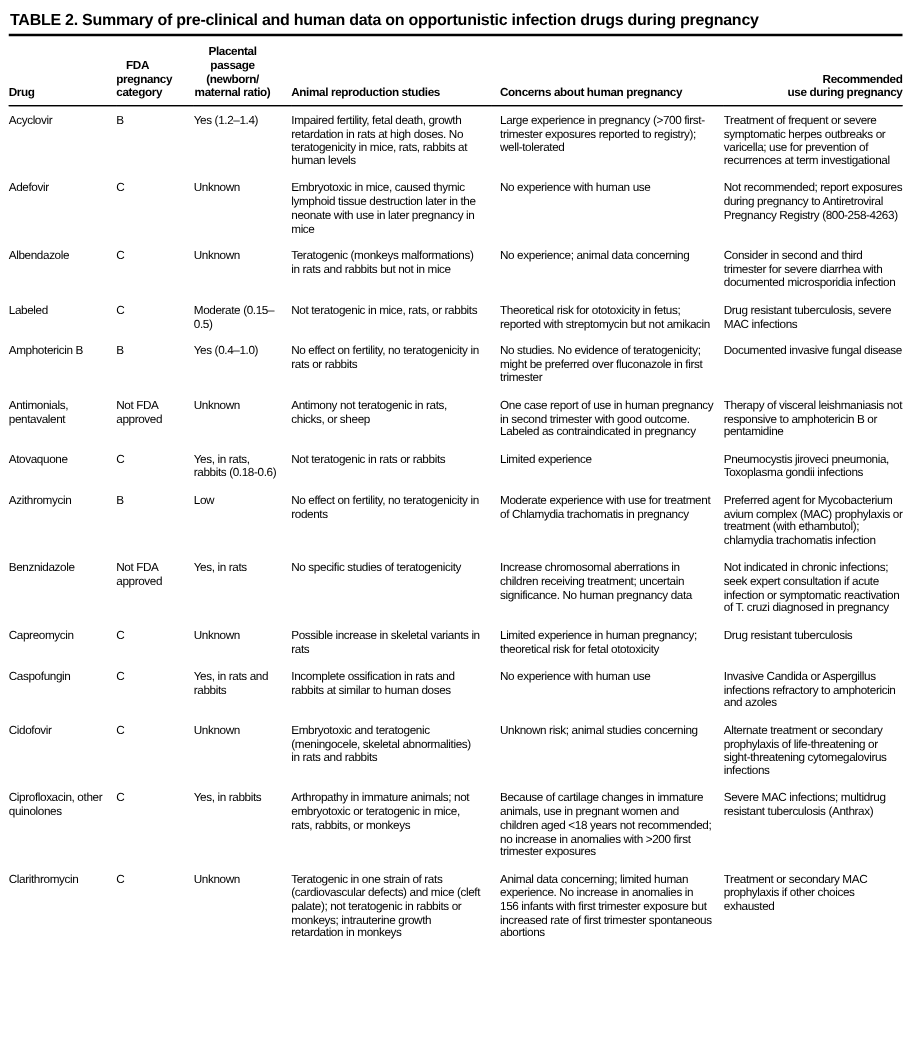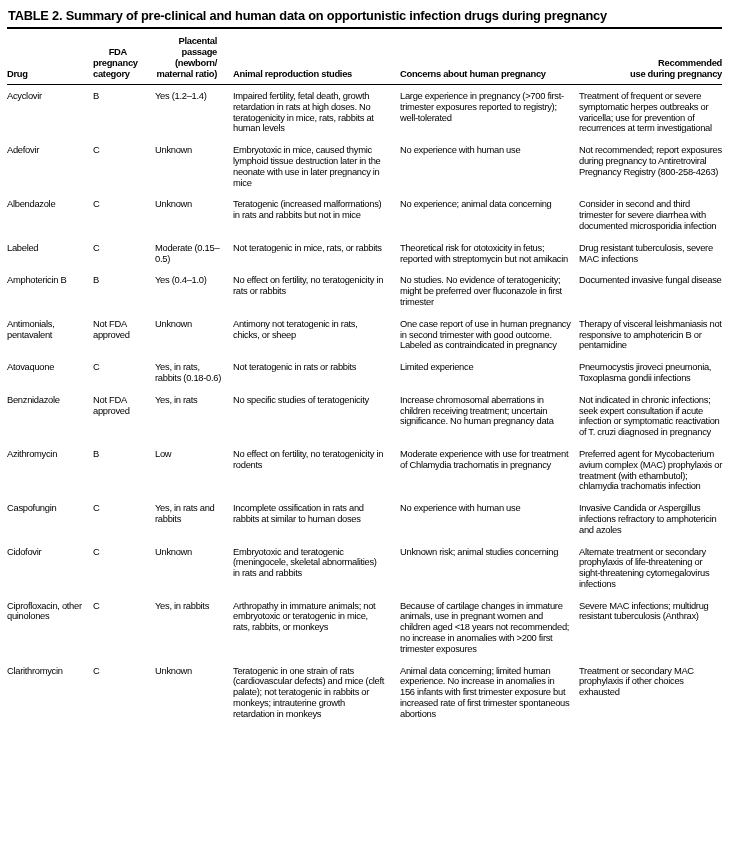--- a/index.html
+++ b/index.html
@@ -35,22 +35,22 @@
   thead th {
     font-weight: bold;
     font-size: 9.4px;
     line-height: 11px;
     vertical-align: bottom;
     white-space: pre-line;
     text-align: left;
     padding: 6px 8px 5px 0;
     border-bottom: 1.5px solid #000;
   }
-  th.h-fda { text-align: right; padding-right: 28px; }
-  th.h-placental { text-align: right; padding-right: 16px; }
+  th.h-fda { text-align: center; padding-right: 28px; }
+  th.h-placental { text-align: center; padding-right: 16px; }
   th.h-concerns { padding-left: 7px; }
   th.h-recommended { text-align: right; padding-right: 0; }
   tbody td {
     font-size: 9.4px;
     line-height: 10.8px;
     vertical-align: top;
     text-align: left;
     padding: 0 8px 11px 0;
   }
   tbody td.col-concerns { padding-left: 7px; }
@@ -103,21 +103,21 @@
           <td class="col-fda">C</td>
           <td class="col-placental">Unknown</td>
           <td class="col-animal">Embryotoxic in mice, caused thymic lymphoid tissue destruction later in the neonate with use in later pregnancy in mice</td>
           <td class="col-concerns">No experience with human use</td>
           <td class="col-recommended">Not recommended; report exposures during pregnancy to Antiretroviral Pregnancy Registry (800-258-4263)</td>
         </tr>
         <tr>
           <td class="col-drug">Albendazole</td>
           <td class="col-fda">C</td>
           <td class="col-placental">Unknown</td>
-          <td class="col-animal">Teratogenic (increased malformations) in rats and rabbits but not in mice</td>
+          <td class="col-animal">Teratogenic (monkeys malformations) in rats and rabbits but not in mice</td>
           <td class="col-concerns">No experience; animal data concerning</td>
           <td class="col-recommended">Consider in second and third trimester for severe diarrhea with documented microsporidia infection</td>
         </tr>
         <tr>
           <td class="col-drug">Labeled</td>
           <td class="col-fda">C</td>
           <td class="col-placental">Moderate (0.15–0.5)</td>
           <td class="col-animal">Not teratogenic in mice, rats, or rabbits</td>
           <td class="col-concerns">Theoretical risk for ototoxicity in fetus; reported with streptomycin but not amikacin</td>
           <td class="col-recommended">Drug resistant tuberculosis, severe MAC infections</td>
@@ -140,34 +140,42 @@
         </tr>
         <tr>
           <td class="col-drug">Atovaquone</td>
           <td class="col-fda">C</td>
           <td class="col-placental">Yes, in rats, rabbits (0.18-0.6)</td>
           <td class="col-animal">Not teratogenic in rats or rabbits</td>
           <td class="col-concerns">Limited experience</td>
           <td class="col-recommended"><span class="it">Pneumocystis jiroveci</span><span> pneumonia, </span><span class="it">Toxoplasma gondii</span><span> infections</span></td>
         </tr>
         <tr>
+          <td class="col-drug">Azithromycin</td>
+          <td class="col-fda">B</td>
+          <td class="col-placental">Low</td>
+          <td class="col-animal">No effect on fertility, no teratogenicity in rodents</td>
+          <td class="col-concerns"><span>Moderate experience with use for treatment of </span><span class="it">Chlamydia trachomatis</span><span> in pregnancy</span></td>
+          <td class="col-recommended"><span>Preferred agent for </span><span class="it">Mycobacterium avium</span><span> complex (MAC) prophylaxis or treatment (with ethambutol); </span><span class="it">chlamydia trachomatis</span><span> infection</span></td>
+        </tr>
+        <tr>
           <td class="col-drug">Benznidazole</td>
           <td class="col-fda">Not FDA approved</td>
           <td class="col-placental">Yes, in rats</td>
           <td class="col-animal">No specific studies of teratogenicity</td>
           <td class="col-concerns">Increase chromosomal aberrations in children receiving treatment; uncertain significance. No human pregnancy data</td>
           <td class="col-recommended"><span>Not indicated in chronic infections; seek expert consultation if acute infection or symptomatic reactivation of </span><span class="it">T. cruzi</span><span> diagnosed in pregnancy</span></td>
         </tr>
         <tr>
-          <td class="col-drug">Azithromycin</td>
-          <td class="col-fda">B</td>
-          <td class="col-placental">Low</td>
-          <td class="col-animal">No effect on fertility, no teratogenicity in rodents</td>
-          <td class="col-concerns"><span>Moderate experience with use for treatment of </span><span class="it">Chlamydia trachomatis</span><span> in pregnancy</span></td>
-          <td class="col-recommended"><span>Preferred agent for </span><span class="it">Mycobacterium avium</span><span> complex (MAC) prophylaxis or treatment (with ethambutol); </span><span class="it">chlamydia trachomatis</span><span> infection</span></td>
+          <td class="col-drug">Capreomycin</td>
+          <td class="col-fda">C</td>
+          <td class="col-placental">Unknown</td>
+          <td class="col-animal">Possible increase in skeletal variants in rats</td>
+          <td class="col-concerns">Limited experience in human pregnancy; theoretical risk for fetal ototoxicity</td>
+          <td class="col-recommended">Drug resistant tuberculosis</td>
         </tr>
         <tr>
           <td class="col-drug">Caspofungin</td>
           <td class="col-fda">C</td>
           <td class="col-placental">Yes, in rats and rabbits</td>
           <td class="col-animal">Incomplete ossification in rats and rabbits at similar to human doses</td>
           <td class="col-concerns">No experience with human use</td>
           <td class="col-recommended"><span>Invasive </span><span class="it">Candida</span><span> or </span><span class="it">Aspergillus</span><span> infections refractory to amphotericin and azoles</span></td>
         </tr>
         <tr>

